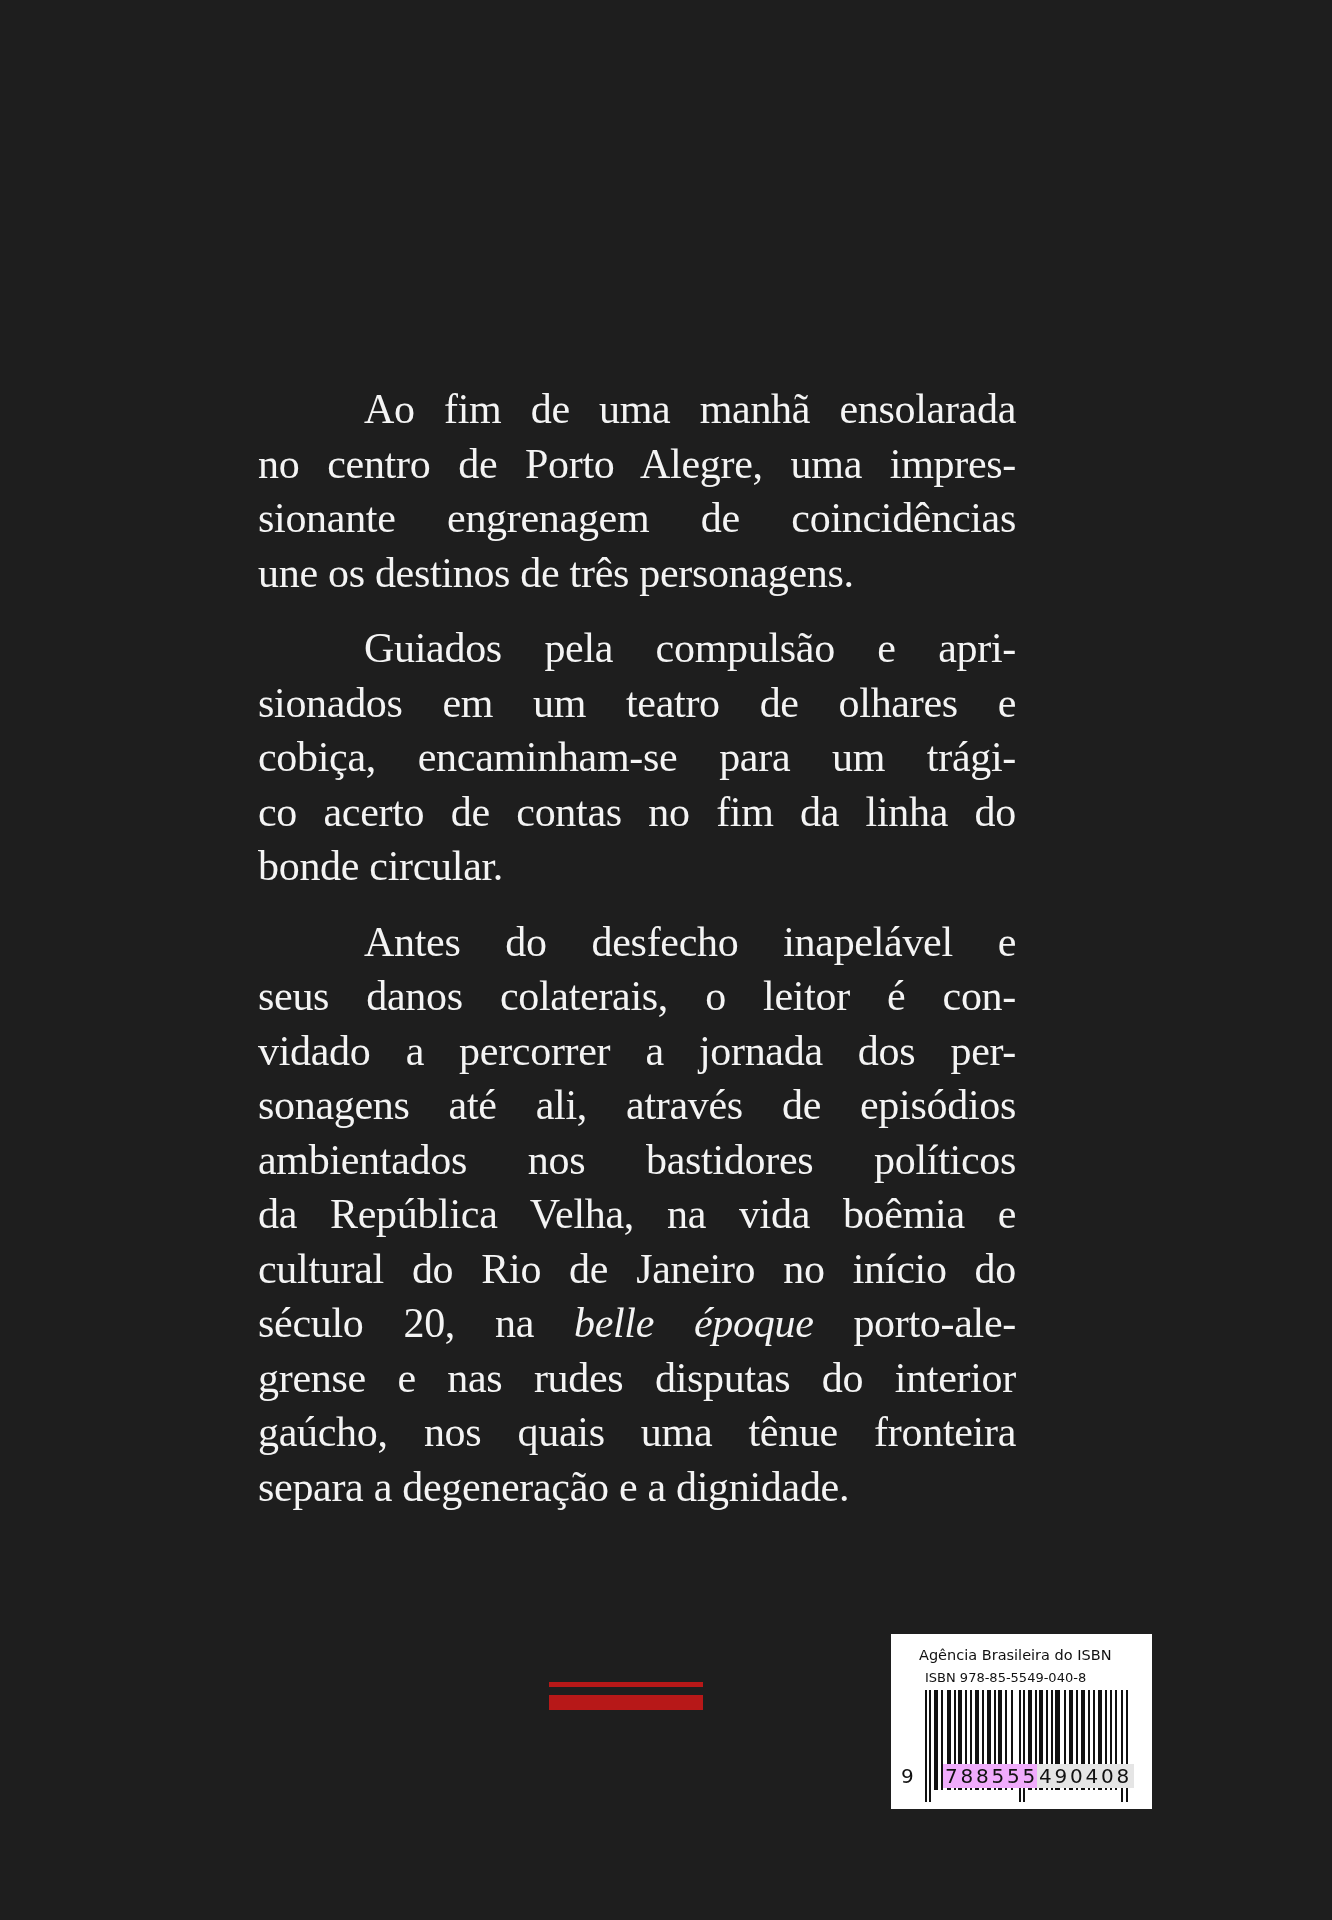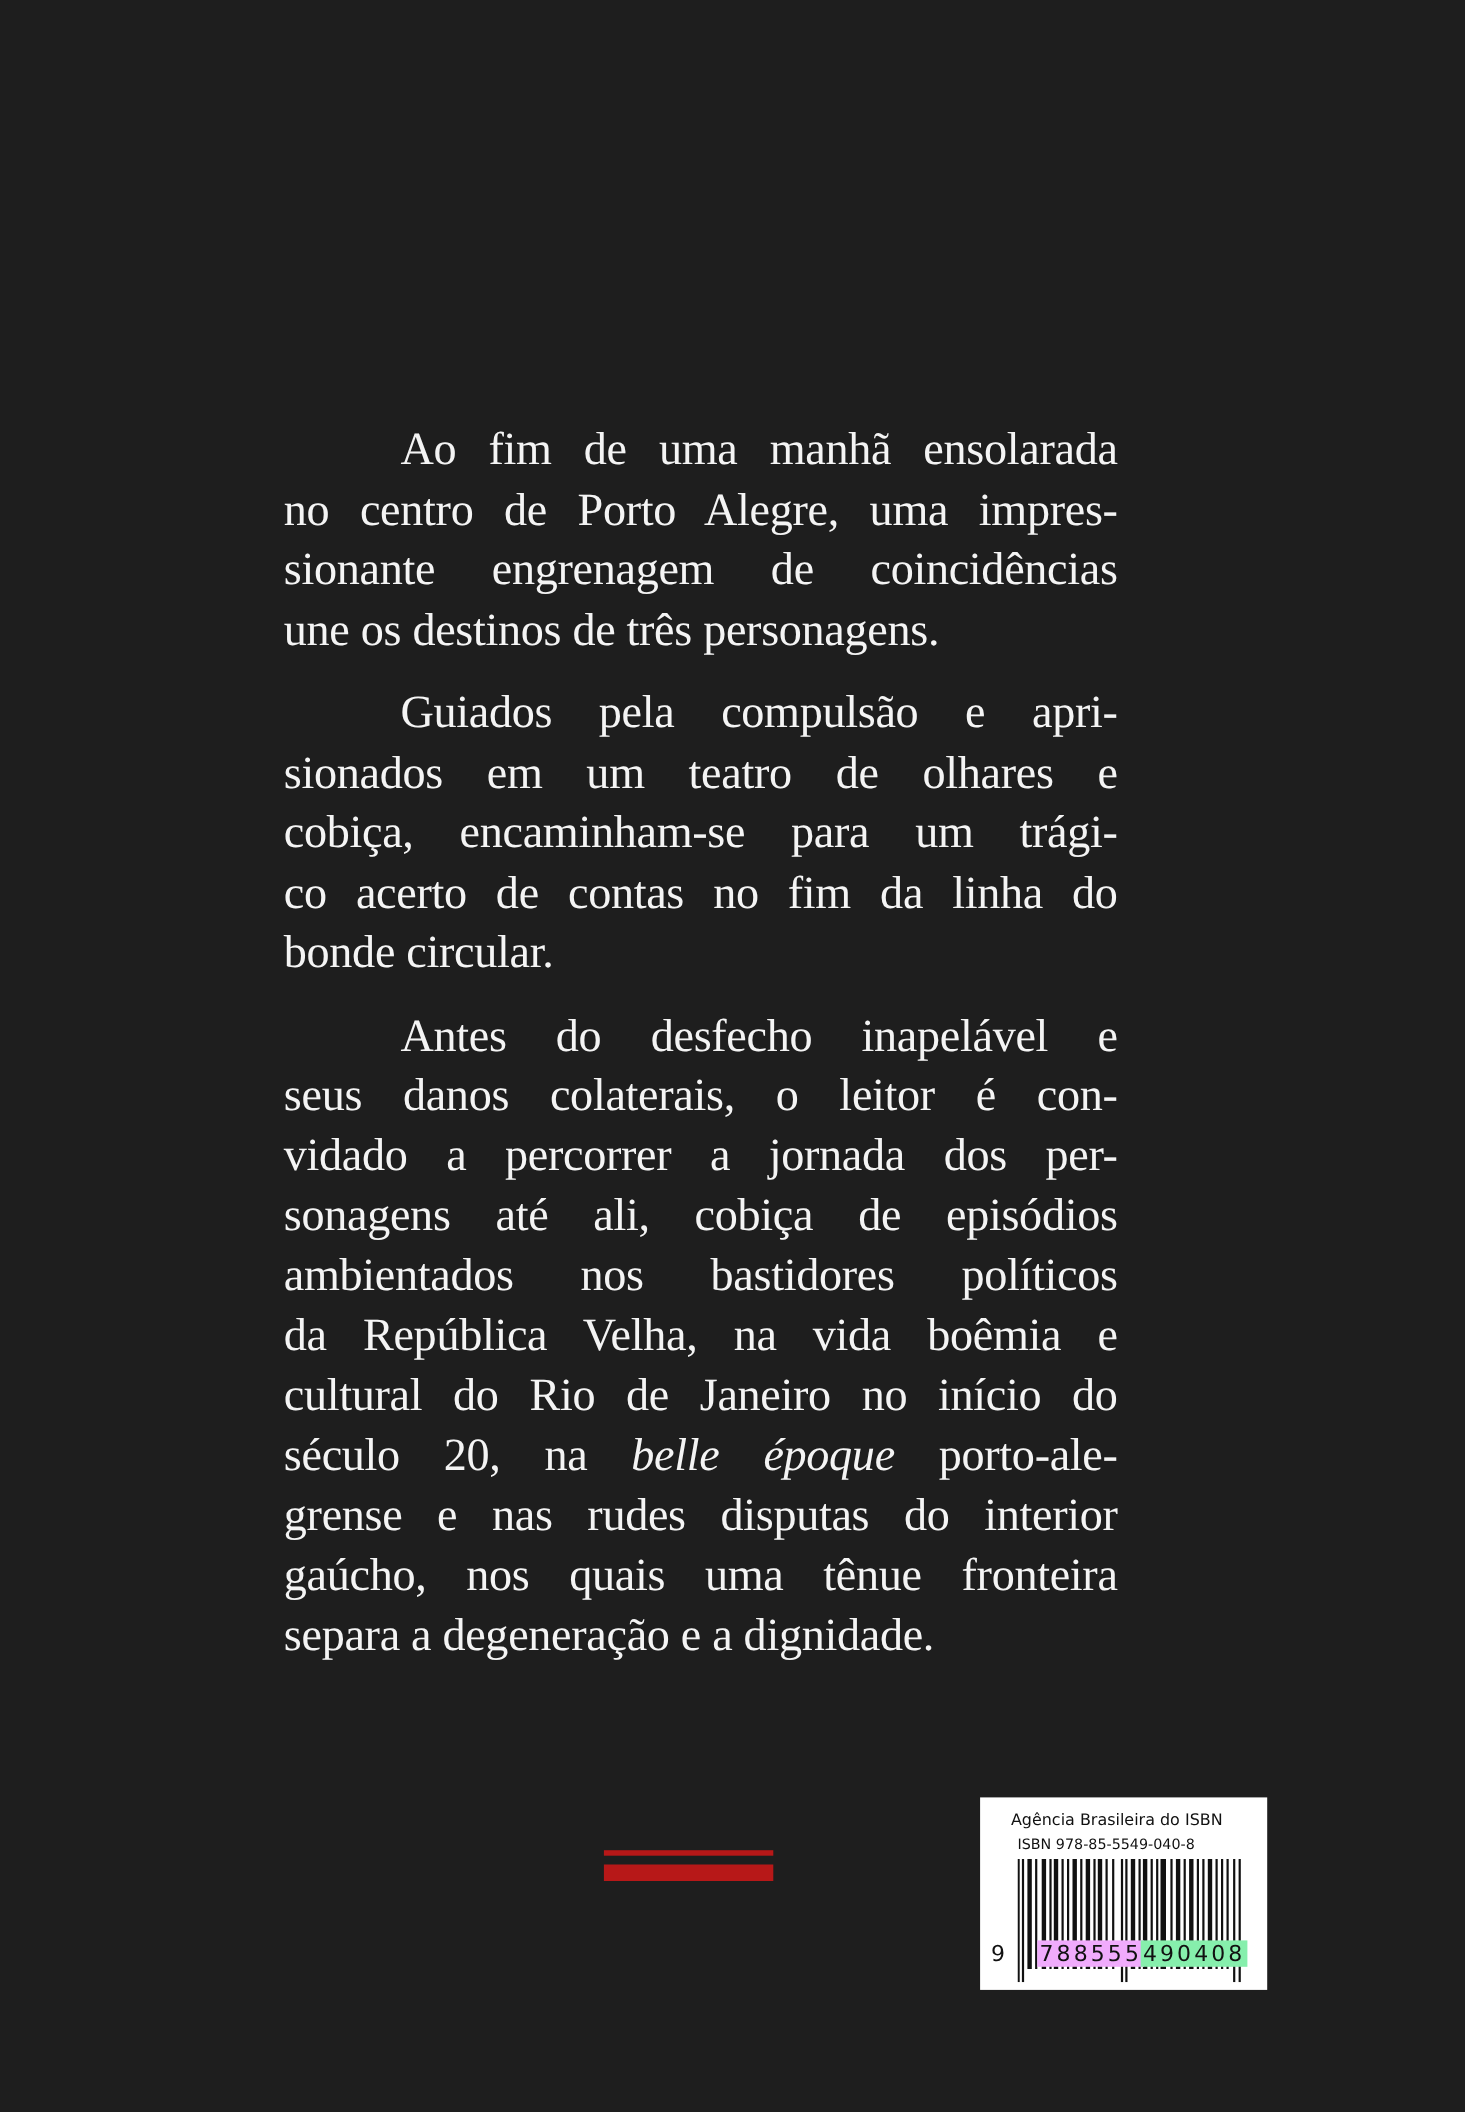--- a/index.html
+++ b/index.html
@@ -99,21 +99,21 @@
       position: absolute;
       left: 0px;
       top: 130px;
       width: 240px;
       height: 40px;
       font-size: 20px;
       white-space: pre;
     }
     .bd-first { position: absolute; left: 9px; top: 0; background: #fff; padding: 0 1px; }
     .bd-left { position: absolute; left: 52px; top: 0; background: #f0abfc; letter-spacing: 2.8px; padding: 0 2px; }
-    .bd-right { position: absolute; left: 146px; top: 0; background: #86efac; letter-spacing: 2.8px; padding: 0 2px; }
+    .bd-right { position: absolute; left: 146px; top: 0; background: #e5e5e5; letter-spacing: 2.8px; padding: 0 2px; }
   </style>
 </head>
 <body>
 
 <div class="blurb">
   <p>
     <span class="line first">Ao fim de uma manhã ensolarada</span>
     <span class="line">no centro de Porto Alegre, uma impres-</span>
     <span class="line">sionante engrenagem de coincidências</span>
     <span class="line last">une os destinos de três personagens.</span>
@@ -122,21 +122,21 @@
     <span class="line first">Guiados pela compulsão e apri-</span>
     <span class="line">sionados em um teatro de olhares e</span>
     <span class="line">cobiça, encaminham-se para um trági-</span>
     <span class="line">co acerto de contas no fim da linha do</span>
     <span class="line last">bonde circular.</span>
   </p>
   <p>
     <span class="line first">Antes do desfecho inapelável e</span>
     <span class="line">seus danos colaterais, o leitor é con-</span>
     <span class="line">vidado a percorrer a jornada dos per-</span>
-    <span class="line">sonagens até ali, cobiça de episódios</span>
+    <span class="line">sonagens até ali, através de episódios</span>
     <span class="line">ambientados nos bastidores políticos</span>
     <span class="line">da República Velha, na vida boêmia e</span>
     <span class="line">cultural do Rio de Janeiro no início do</span>
     <span class="line"><span>século 20, na </span><em>belle époque</em><span> porto-ale-</span></span>
     <span class="line">grense e nas rudes disputas do interior</span>
     <span class="line">gaúcho, nos quais uma tênue fronteira</span>
     <span class="line last">separa a degeneração e a dignidade.</span>
   </p>
 </div>
 

